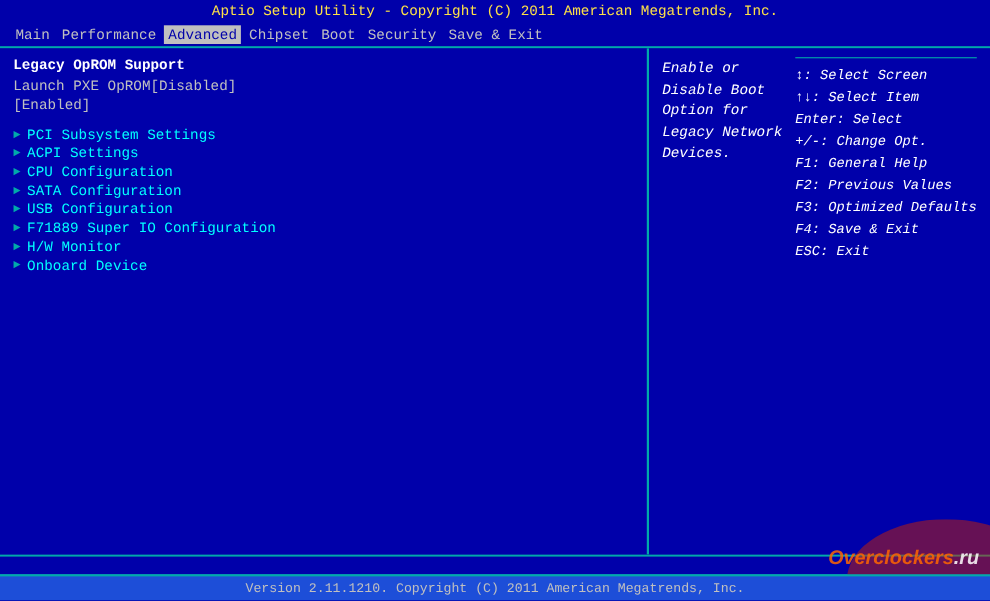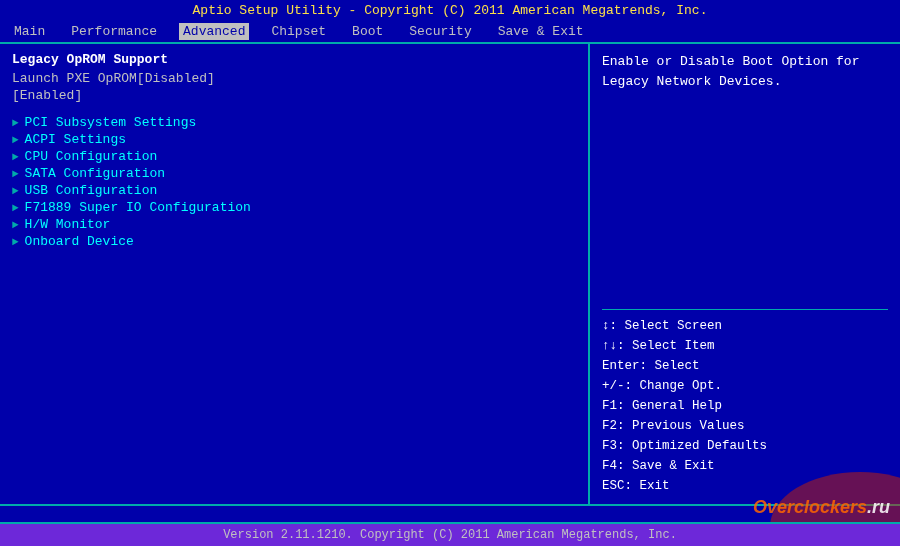--- a/index.html
+++ b/index.html
@@ -21,21 +21,21 @@
       padding: 3px 0;
       font-size: 13px;
     }
 
     
     #menu-bar {
       background: #0000aa;
       display: flex;
       flex-direction: row;
       padding: 2px 10px;
-      gap: 18px;
+      gap: 3px;
     }
     .menu-item {
       color: #c0c0c0;
       font-size: 13px;
       cursor: pointer;
       padding: 1px 4px;
     }
     .menu-item.active {
       background: #c0c0c0;
       color: #0000aa;
@@ -101,41 +101,42 @@
       margin-right: 6px;
       font-size: 11px;
     }
 
     
     #right-panel {
       width: 310px;
       background: #0000aa;
       padding: 8px 12px;
       display: flex;
-      flex-direction: column;
+      flex-direction: row;
+      font-style: italic;
     }
 
     #help-text {
       color: #ffffff;
       font-size: 13px;
       line-height: 1.5;
       flex: 1;
     }
 
     #key-help {
       color: #ffffff;
       font-size: 12.5px;
       line-height: 1.6;
       border-top: 1px solid #00aaaa;
       padding-top: 6px;
     }
 
     
     #status-bar {
-      background: #6d28d9;
+      background: #1d4ed8;
       color: #c0c0c0;
       text-align: center;
       padding: 4px 0;
       font-size: 12px;
       border-top: 2px solid #00aaaa;
       position: absolute;
       bottom: 0;
       width: 100%;
     }
 

